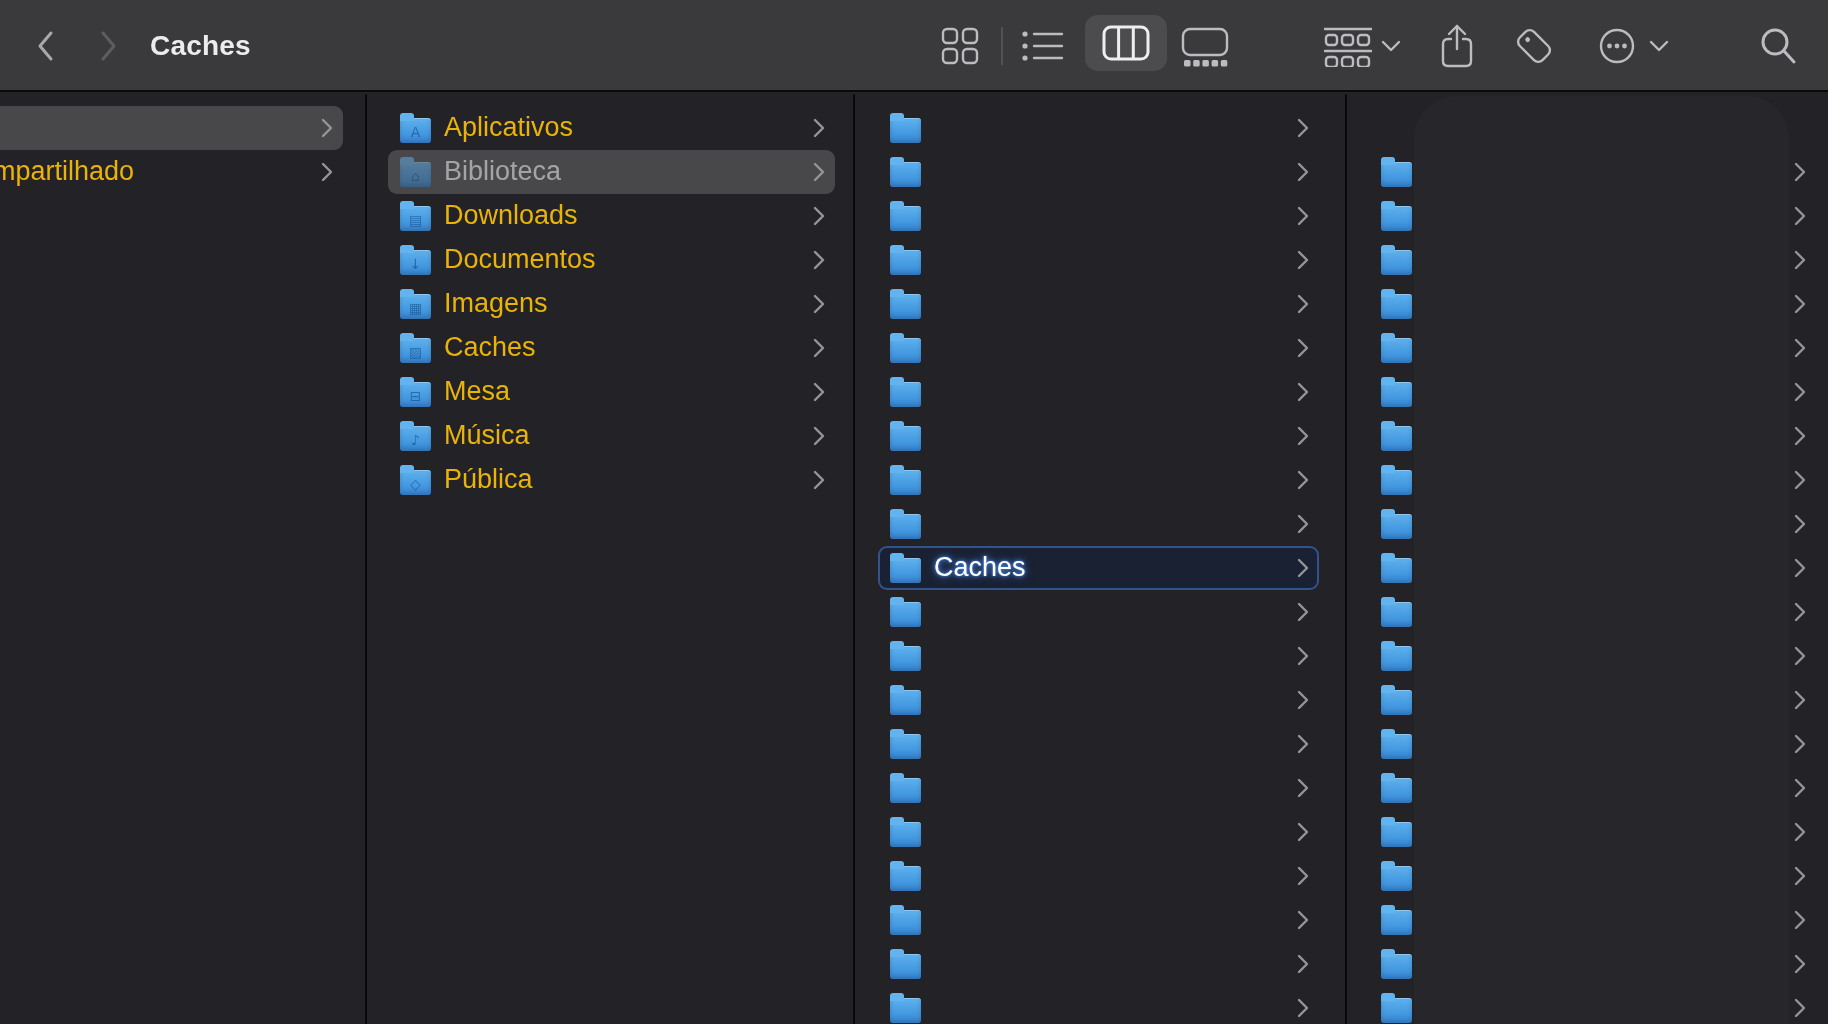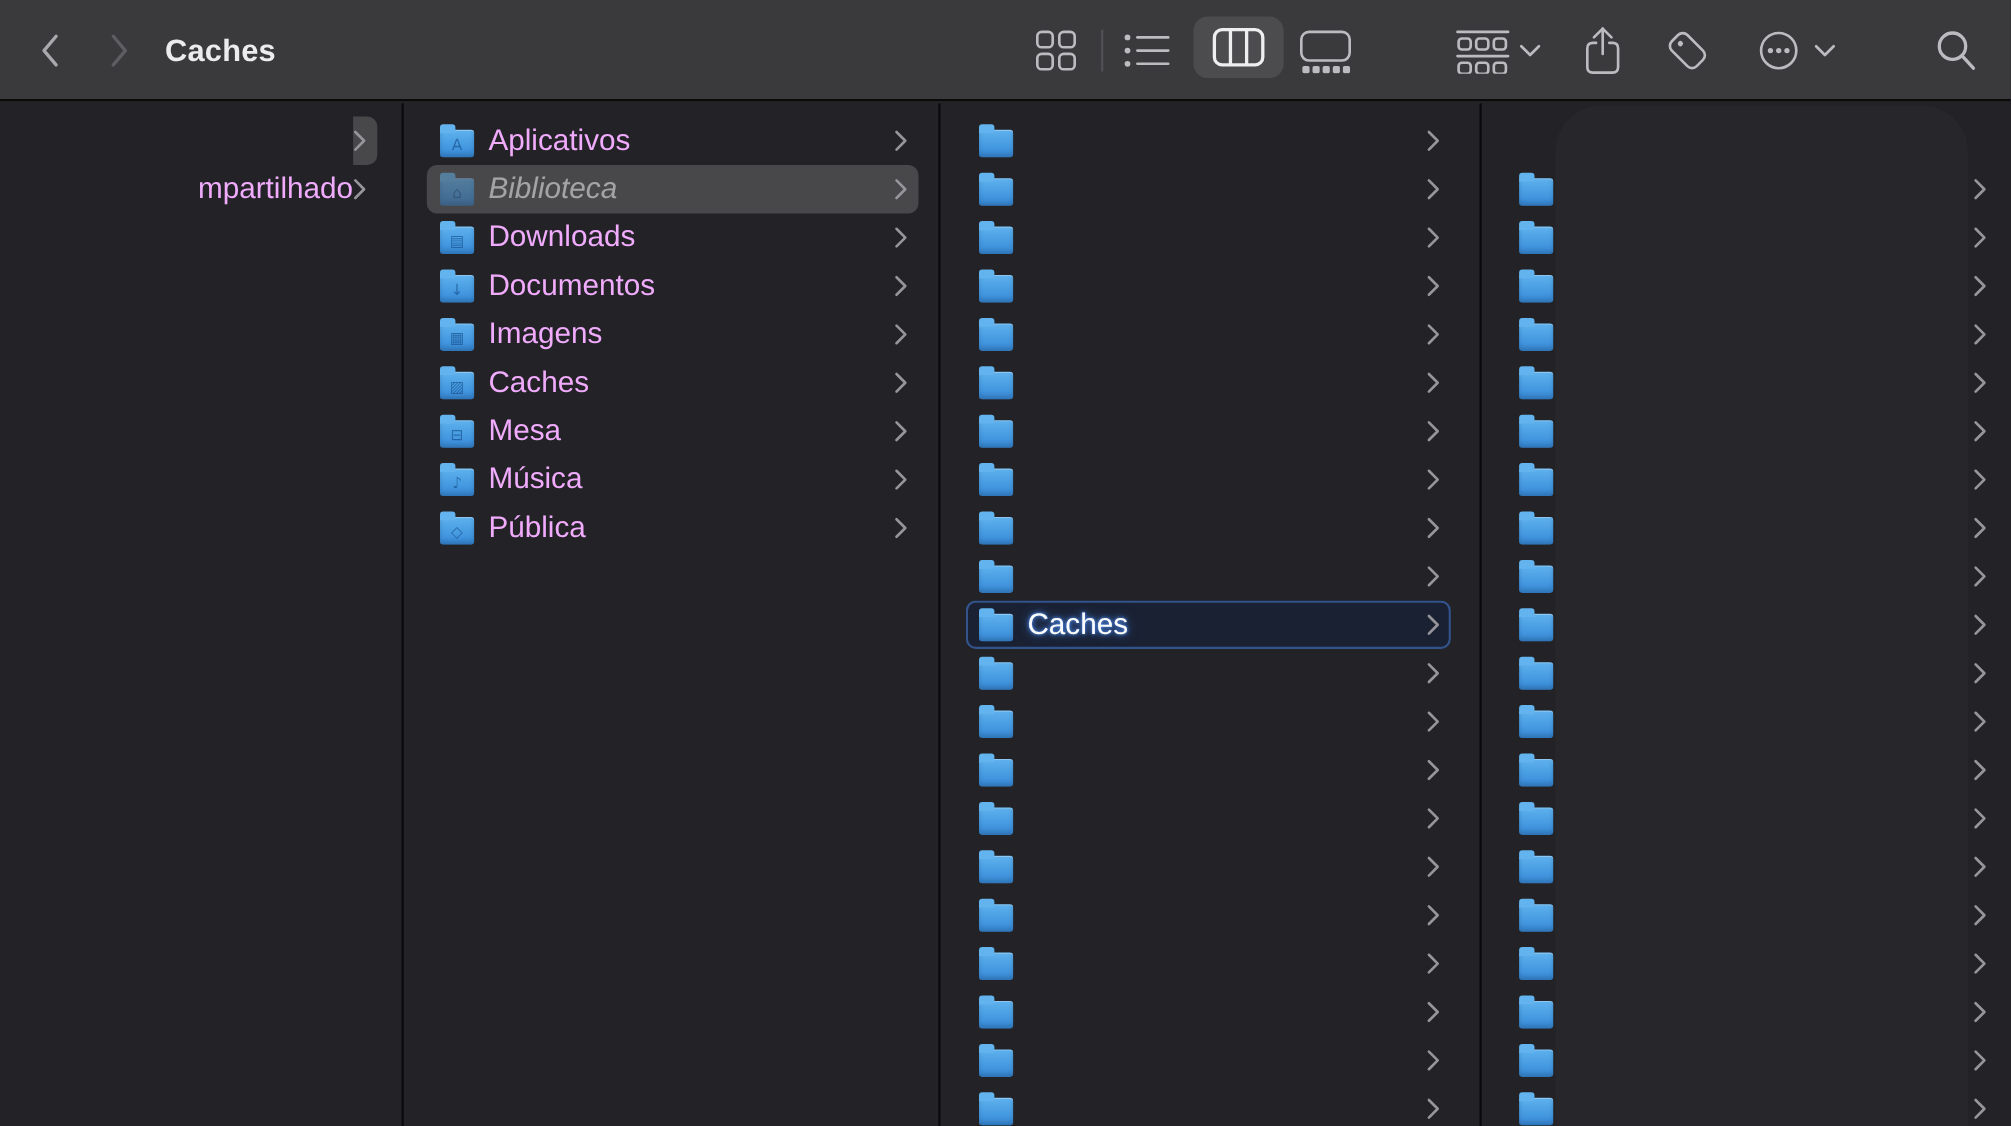--- a/index.html
+++ b/index.html
@@ -31,21 +31,21 @@
   .seg-sel-bg svg rect.o, .seg-sel-bg svg line{stroke:#eeeeef;stroke-width:3;fill:none;stroke-linecap:round;}
   .tb-sep{position:absolute;left:1001px;top:27px;width:2px;height:38px;background:#525256;}
 
   
   .cols{
     position:absolute;top:94px;left:0;width:1828px;height:930px;
     display:flex;flex-direction:row;
   }
   .vdiv{width:2px;background:#0a0a0c;flex:none;}
   .col{display:flex;flex-direction:column;padding-top:12px;position:relative;overflow:hidden;}
-  .col1{width:365px;align-items:flex-end;}
+  .col1{width:365px;}
   .col2{width:486px;}
   .col3{width:490px;}
   .col4{flex:1;}
   .col4{padding-top:56px;}
   .backdrop-panel{
     position:absolute;top:2px;left:67px;width:375px;height:940px;
     background:#27272b;border-radius:42px 42px 0 0;z-index:0;
   }
   .grp{display:contents;}
 
@@ -53,26 +53,26 @@
   .row{
     height:44px;flex:none;display:flex;align-items:center;
     border-radius:9px;position:relative;z-index:1;
   }
   .col2 .row{margin:0 18px 0 21px;padding:0 10px 0 12px;}
   .col3 .row{margin:0 26px 0 23px;padding:0 10px 0 12px;}
   .col4 .row{margin:0 14px 0 22px;padding:0 8px 0 12px;}
   .col1 .row{margin:0 22px 0 0;padding:0 10px 0 0;border-radius:0 9px 9px 0;}
   .sp{flex:1;}
   .lbl{
-    font-size:27px;color:#f0abfc;margin-left:13px;white-space:nowrap;line-height:1;
+    font-size:27px;color:#eab308;margin-left:13px;white-space:nowrap;line-height:1;
     padding-bottom:2px;
   }
   .clip{margin-left:-7px;}
   .sel-gray{background:#48484b;}
-  .sel-gray .lbl{color:rgba(255,255,255,.5);font-style:italic;}
+  .sel-gray .lbl{color:rgba(255,255,255,.5);}
   .sel-gray .fold{opacity:.5;}
   .sel-blue{
     background:#1a2133;
     box-shadow:inset 0 0 0 2px #33538b;
   }
   .sel-blue .lbl{
     color:#ffffff;font-weight:500;
     text-shadow:0 0 2px #4b86e8,0 0 5px #4b86e8,0 0 10px rgba(75,134,232,.7);
   }
   .chev{flex:none;}

